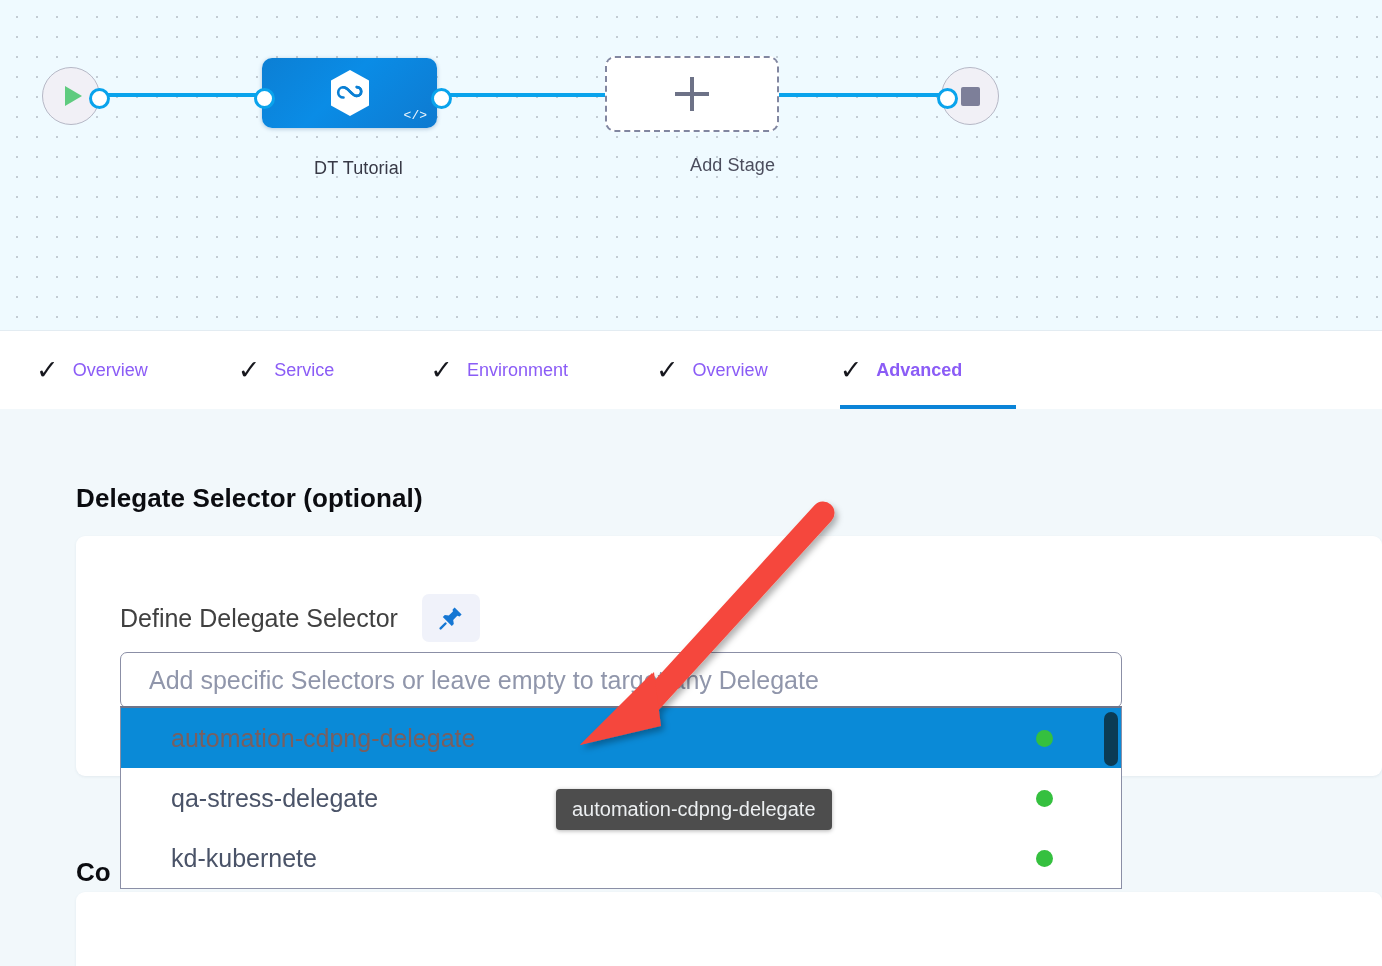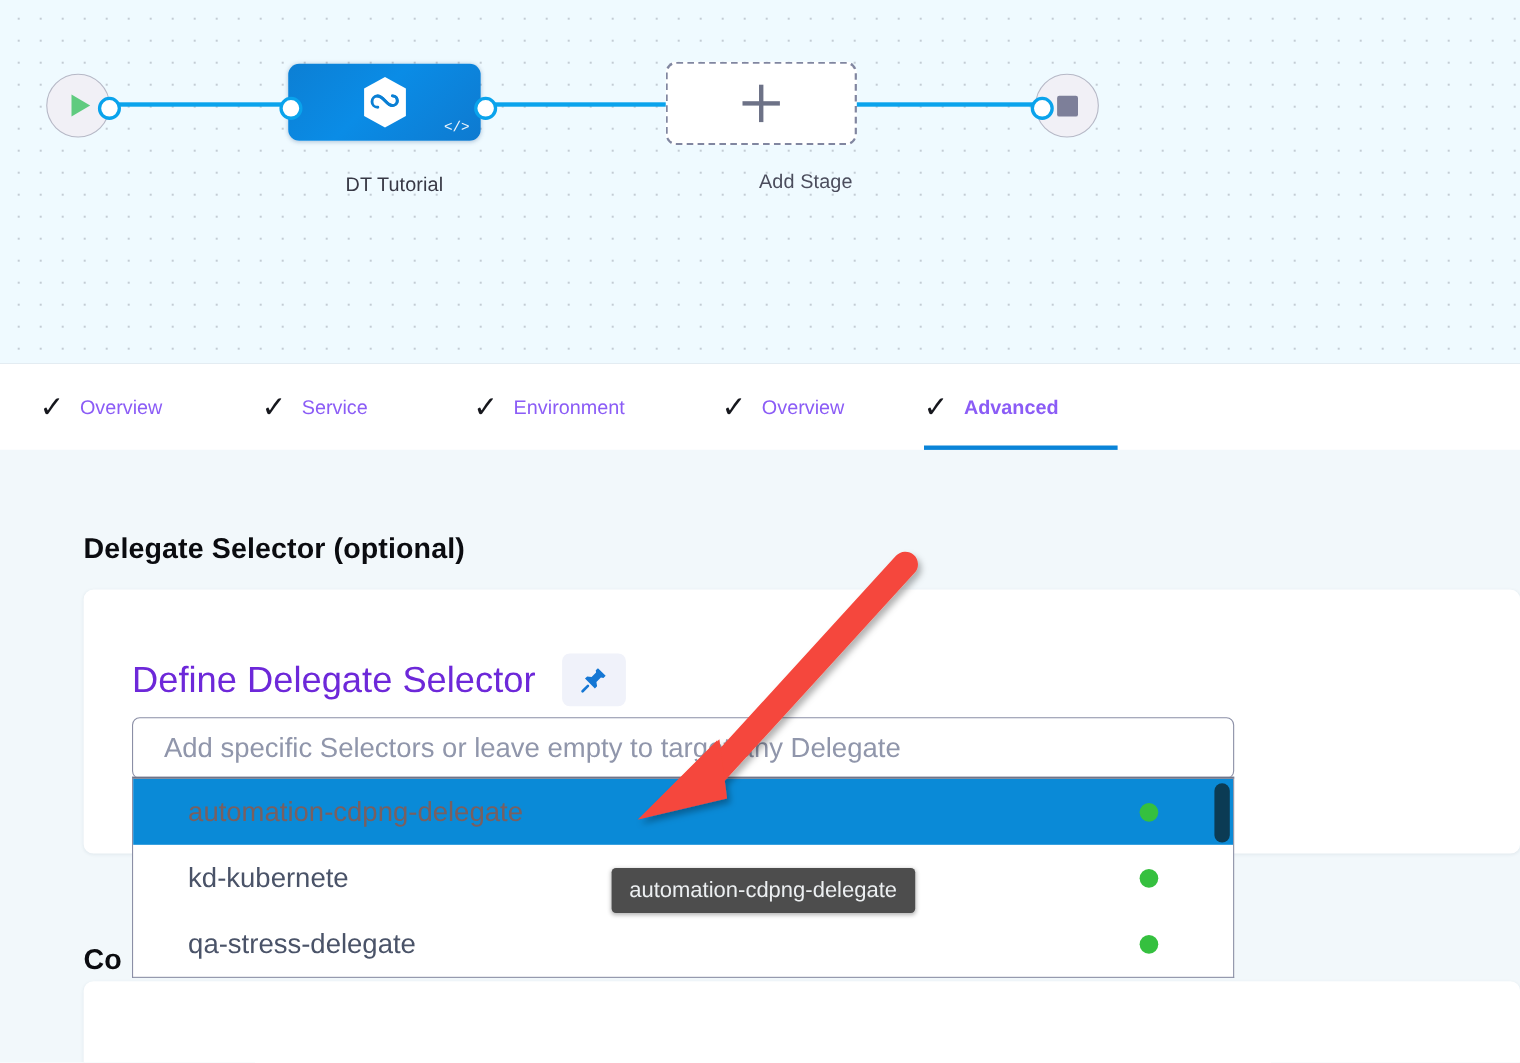--- a/index.html
+++ b/index.html
@@ -216,22 +216,22 @@
     box-shadow: 0 1px 3px rgba(30,50,80,0.07);
   }
   #define-row {
     position: absolute;
     left: 44px; top: 58px;
     display: flex;
     align-items: center;
     gap: 24px;
   }
   #define-label {
-    font-size: 33px;
-    color: #6d28d9;
+    font-size: 25px;
+    color: #404040;
     text-align: right;
   }
   #pin-button {
     width: 58px; height: 48px;
     border-radius: 7px;
     background: #f0f2fa;
     display: flex;
     align-items: center;
     justify-content: center;
     cursor: pointer;
@@ -439,26 +439,26 @@
 
   <div id="combo-list">
 
     <div class="combo-opt selected">
       <span>automation-cdpng-delegate</span>
       <span class="dot"></span>
     </div>
 
 
     <div class="combo-opt">
-      <span>kd-kubernete</span>
+      <span>qa-stress-delegate</span>
       <span class="dot"></span>
     </div>
 
     <div class="combo-opt">
-      <span>qa-stress-delegate</span>
+      <span>kd-kubernete</span>
       <span class="dot"></span>
     </div>
 
     <div id="combo-scrollbar"></div>
   </div>
 
 </div>
 
 <div id="tooltip">automation-cdpng-delegate</div>
 

